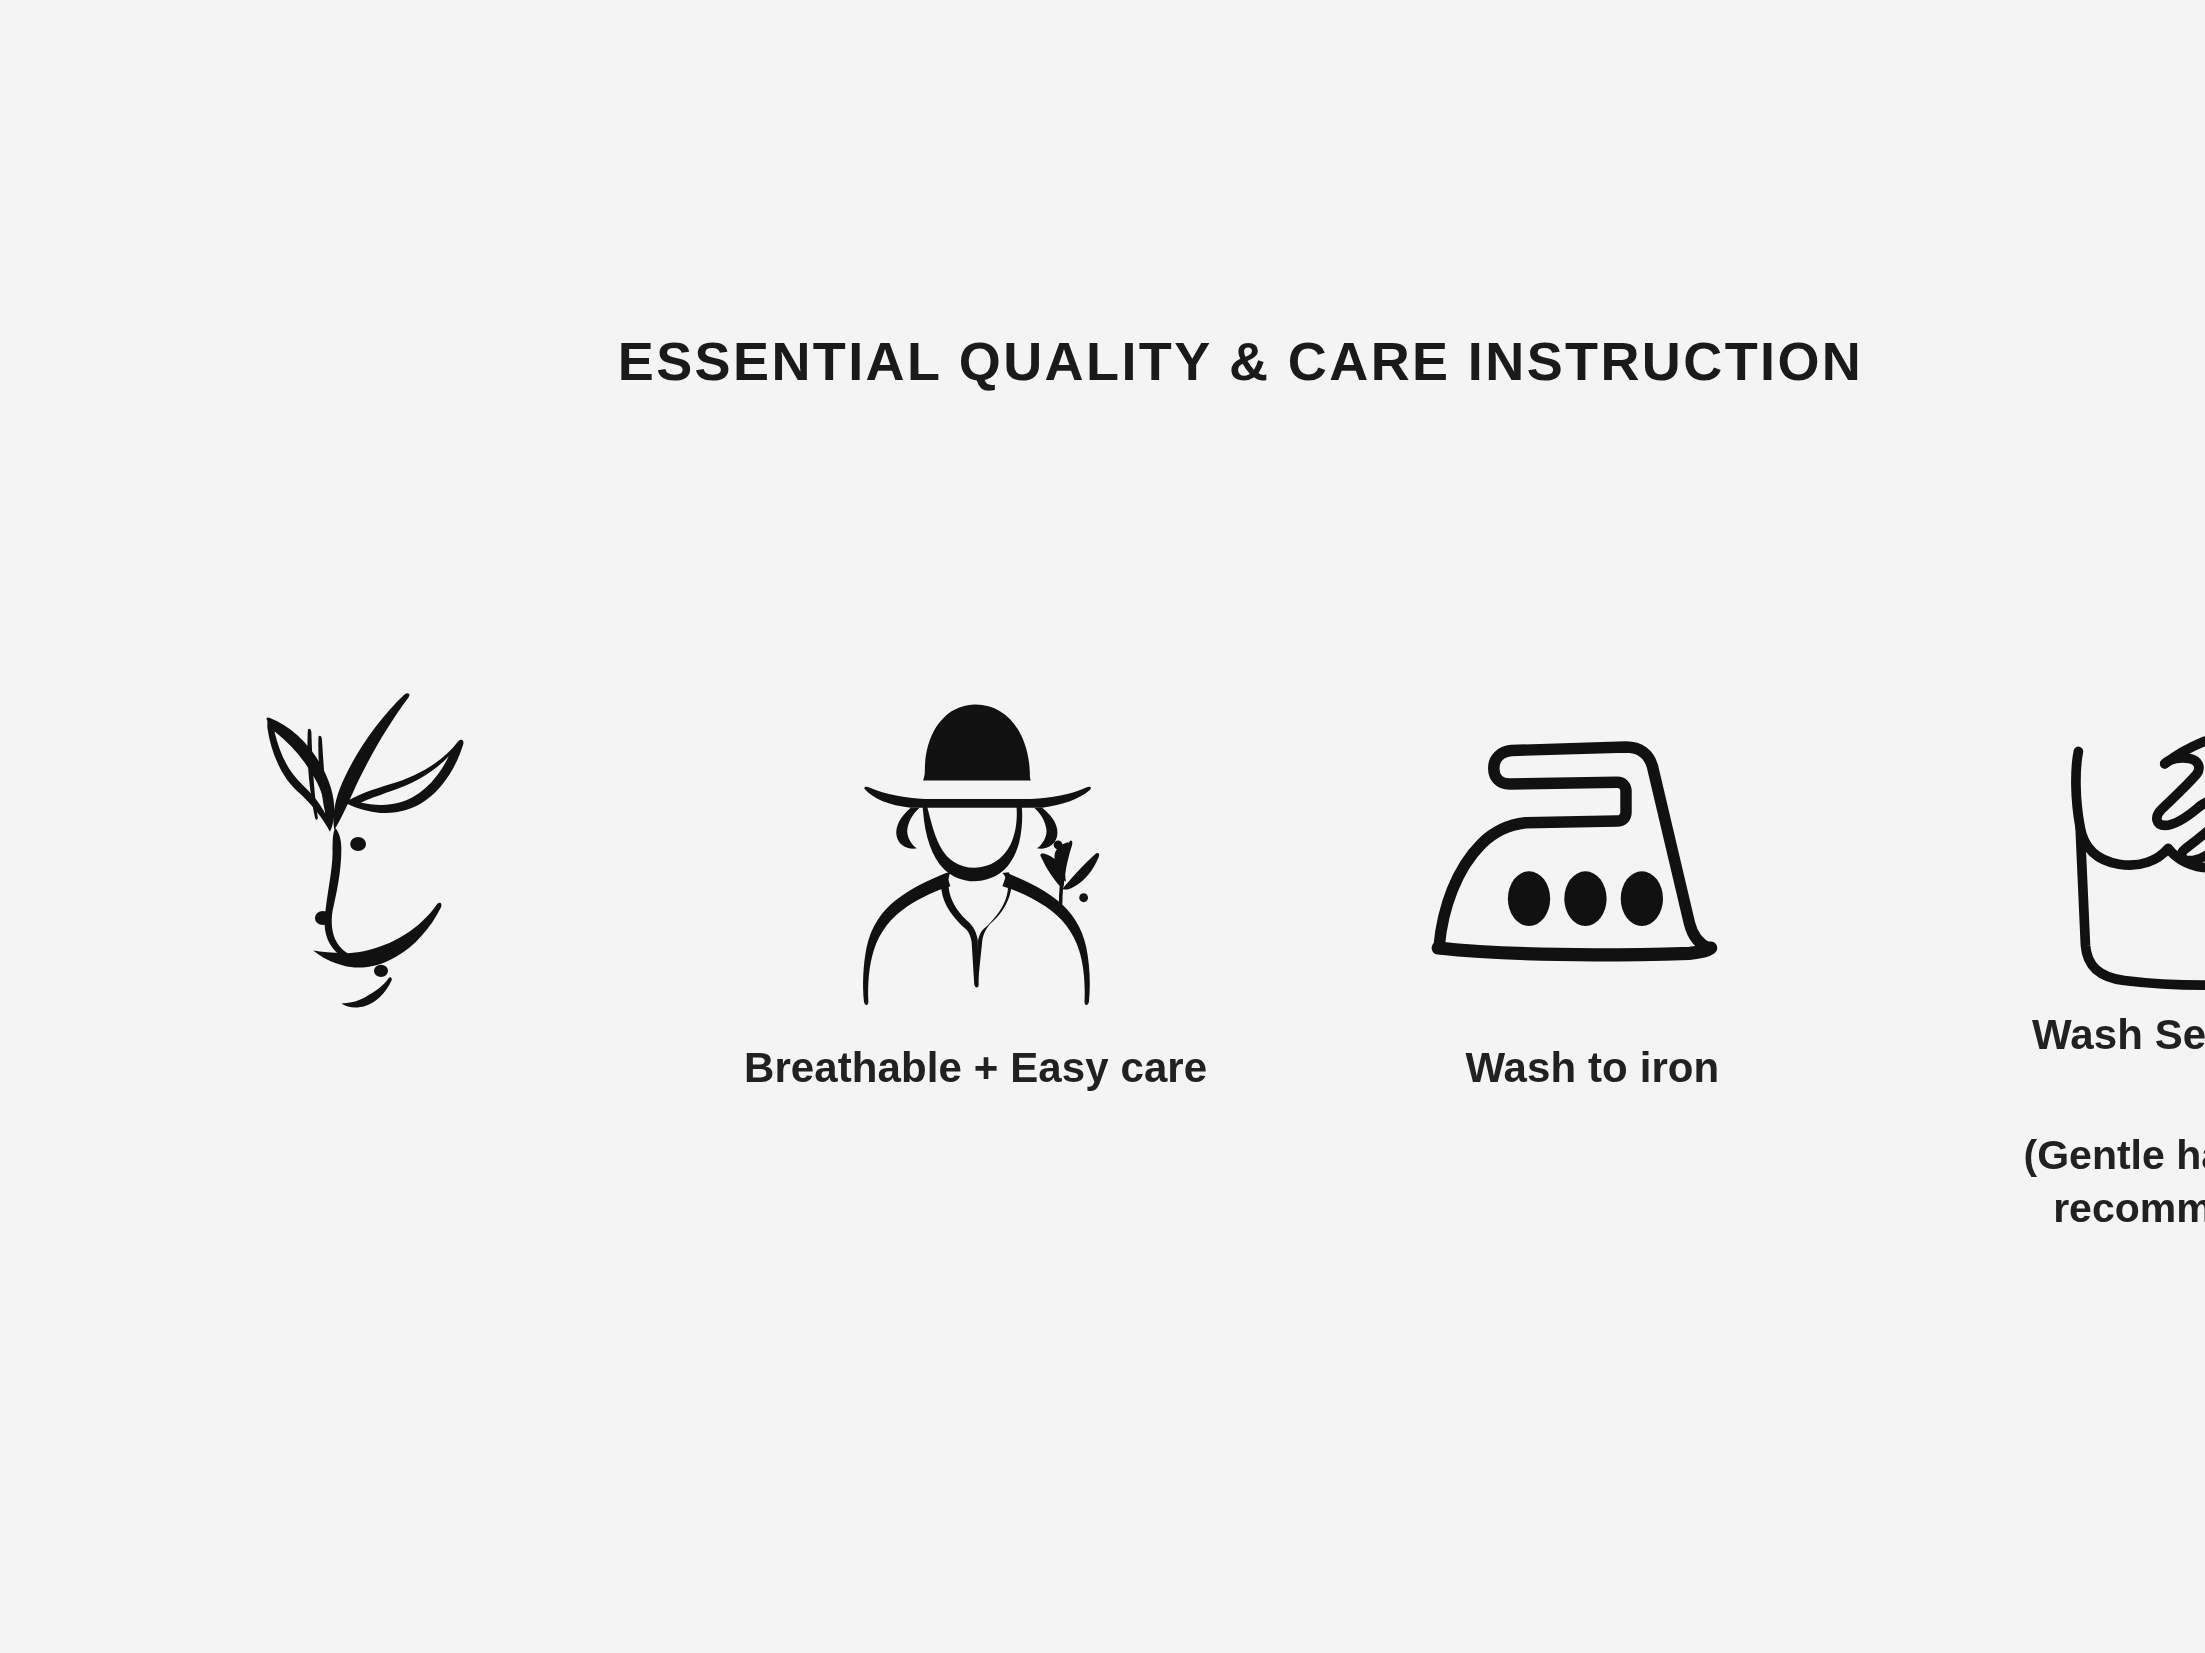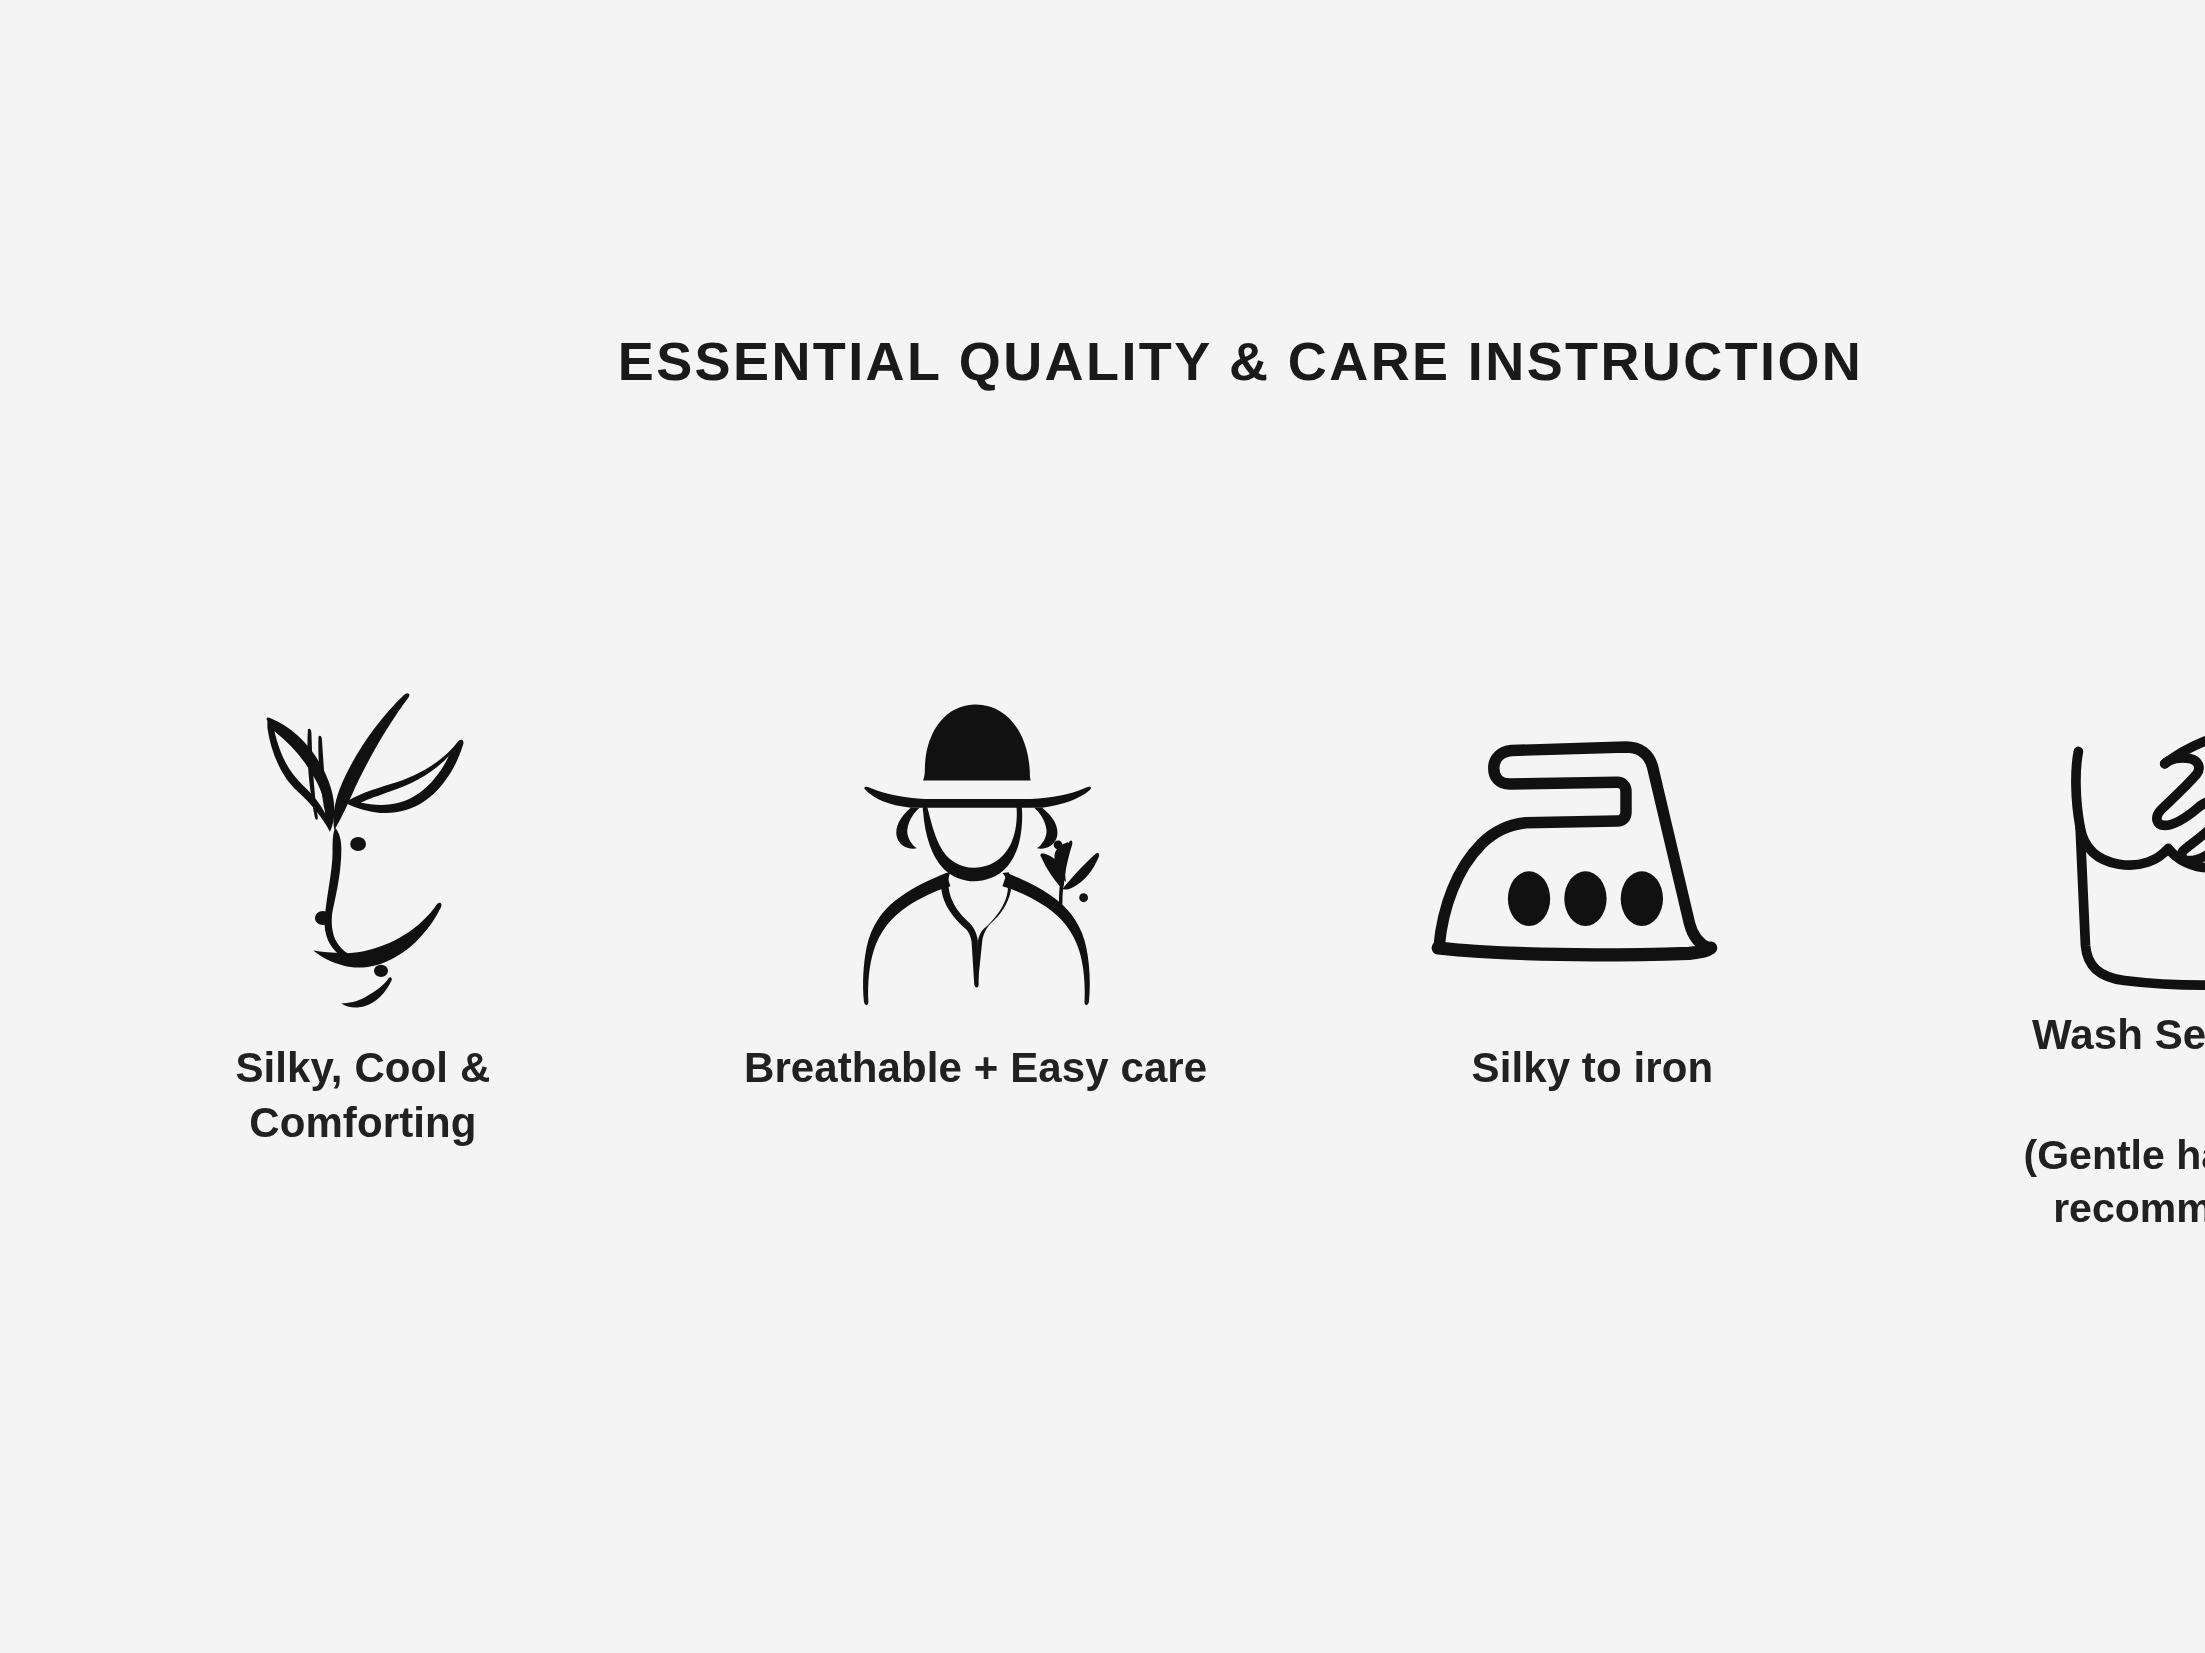--- a/index.html
+++ b/index.html
@@ -133,21 +133,20 @@
           <ellipse cx="151" cy="330" rx="8" ry="7" fill="#111111"></ellipse>
 
           <path d="M215 254 C218 251 221 254 219 258 C207 282 189 302 168 314
                    C148 326 126 329 108 324 C96 321 84 315 74 307
                    C89 309 110 312 130 308 C163 302 196 282 215 254 Z" fill="#111111"></path>
           <path d="M160 338 C162 336 164 338 163 341 C156 356 145 366 133 370
                    C123 373 113 372 106 367 C114 367 124 365 133 360
                    C144 354 154 347 160 338 Z" fill="#111111"></path>
         </svg>
       </div>
-      <div class="label">Silky, Cool &amp; Comforting</div>
     </div>
 
     <div class="feature-col col-2">
       <div class="icon-box">
         <svg width="300" height="322" viewBox="0 0 340 365" fill="none" xmlns="http://www.w3.org/2000/svg" aria-hidden="true">
 
           <path d="M112 96 C112 54 134 22 168 21 C204 20 229 52 231 97
                    C231 101 231 104 232 107 L110 107 C111 104 112 101 112 96 Z" fill="#111111"></path>
 
           <path d="M44 117 C42 115 45 113 49 115 C68 123 90 127 112 128
@@ -213,21 +212,21 @@
                      L300 236 C304 252 312 260 322 264" stroke-width="13"></path>
 
             <path d="M15 264 C90 272 200 273 300 270 C312 269 320 267 324 264" stroke-width="15"></path>
           </g>
 
           <ellipse cx="118" cy="208" rx="24" ry="31" fill="#111111"></ellipse>
           <ellipse cx="182" cy="208" rx="24" ry="31" fill="#111111"></ellipse>
           <ellipse cx="246" cy="208" rx="24" ry="31" fill="#111111"></ellipse>
         </svg>
       </div>
-      <div class="label">Silky to iron</div>
+      <div class="label">Wash to iron</div>
     </div>
 
     <div class="feature-col col-4">
       <div class="icon-box">
         <svg width="282" height="309" viewBox="0 0 320 350" fill="none" xmlns="http://www.w3.org/2000/svg" aria-hidden="true">
           <g stroke="#111111" stroke-width="11" stroke-linecap="round" stroke-linejoin="round" fill="none">
 
             <path d="M22 66 C18 86 18 120 24 152 C28 176 44 190 68 194
                      C92 198 112 190 124 176 C135 190 152 198 170 198
                      C190 198 206 190 216 176 C226 190 244 198 264 196

